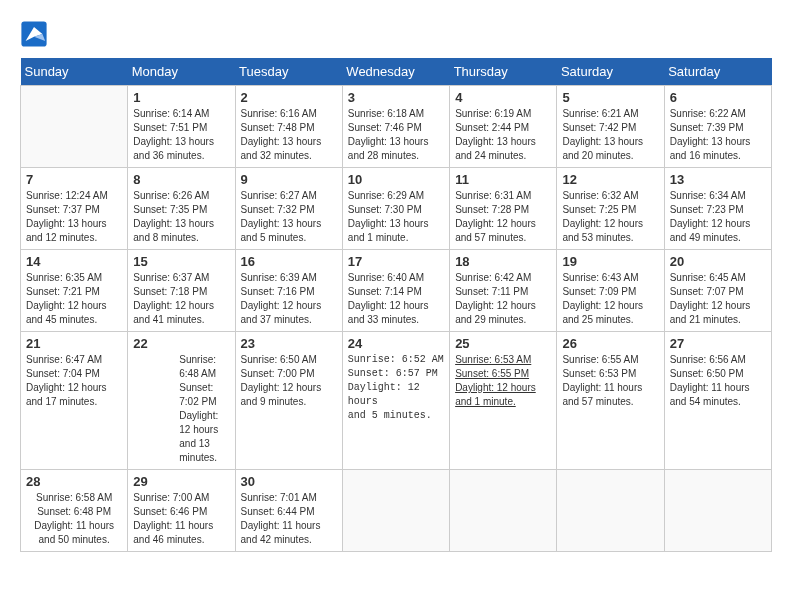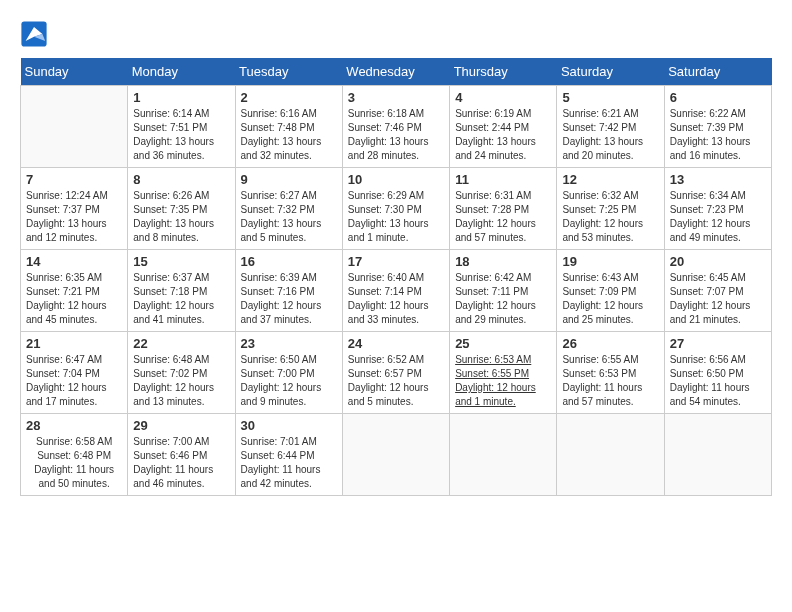--- a/index.html
+++ b/index.html
@@ -271,35 +271,35 @@
       <tr>
         <td>
           <div class="day-number">21</div>
           <div class="day-info" style="white-space: pre-line;">Sunrise: 6:47 AM
 Sunset: 7:04 PM
 Daylight: 12 hours
 and 17 minutes.</div>
         </td>
         <td>
           <div class="day-number">22</div>
-          <div class="day-info" style="white-space: pre-line;">Sunrise: 6:48 AM
+          <div class="day-info" style="white-space: pre-line; margin-left: 46px;">Sunrise: 6:48 AM
 Sunset: 7:02 PM
 Daylight: 12 hours
 and 13 minutes.</div>
         </td>
         <td>
           <div class="day-number">23</div>
           <div class="day-info" style="white-space: pre-line;">Sunrise: 6:50 AM
 Sunset: 7:00 PM
 Daylight: 12 hours
 and 9 minutes.</div>
         </td>
         <td>
           <div class="day-number">24</div>
-          <div class="day-info" style="white-space: pre-line;">Sunrise: 6:52 AM
+          <div class="day-info" style="white-space: pre-line; font-family: Liberation Mono, monospace;">Sunrise: 6:52 AM
 Sunset: 6:57 PM
 Daylight: 12 hours
 and 5 minutes.</div>
         </td>
         <td>
           <div class="day-number">25</div>
           <div class="day-info" style="white-space: pre-line; text-decoration: underline;">Sunrise: 6:53 AM
 Sunset: 6:55 PM
 Daylight: 12 hours
 and 1 minute.</div>

